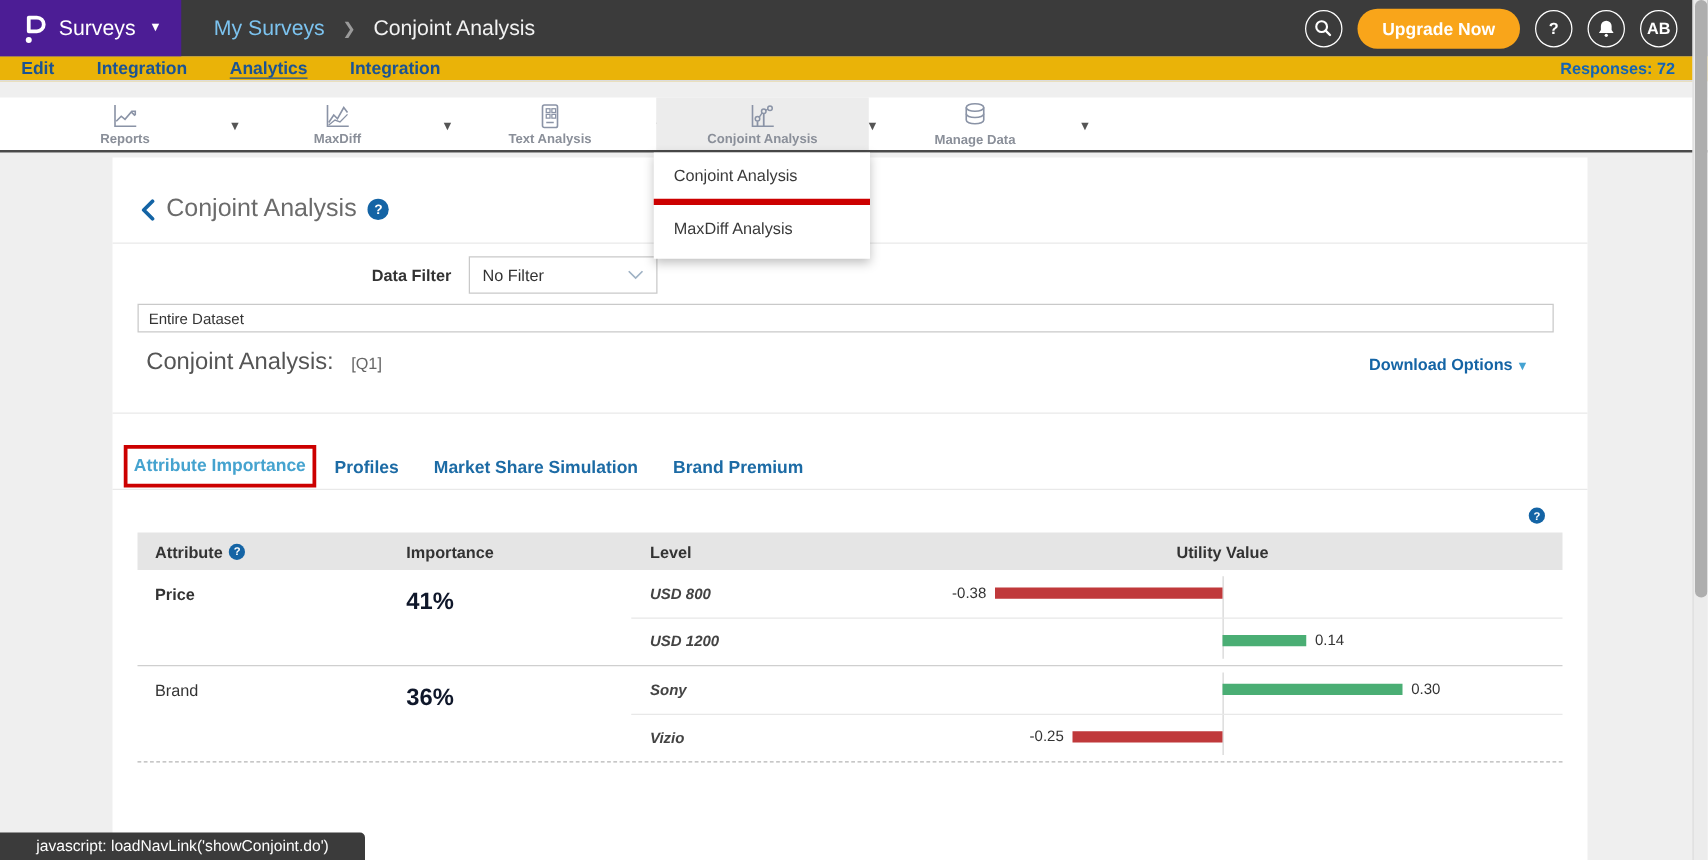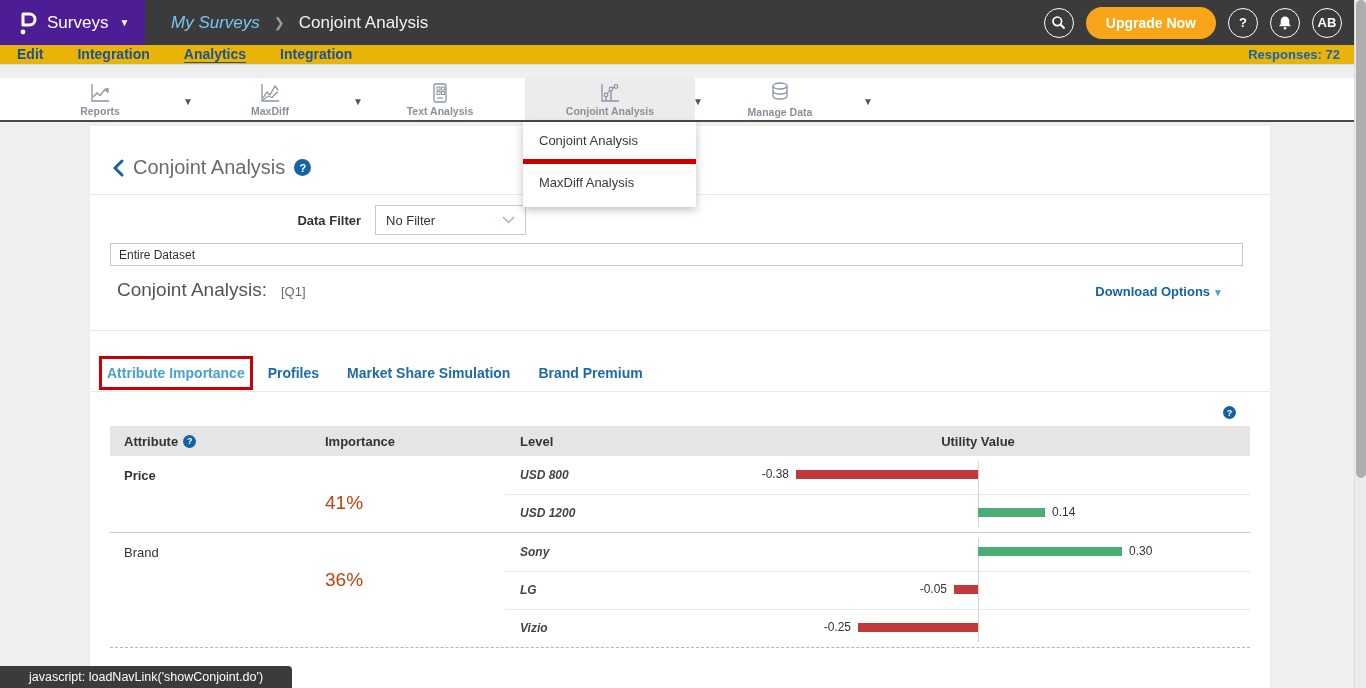--- a/index.html
+++ b/index.html
@@ -4,21 +4,21 @@
 <style>
   * { margin:0; padding:0; box-sizing:border-box; }
   html,body { width:1366px; height:688px; font-family:"Liberation Sans", sans-serif; background:#efefef; overflow:hidden; position:relative; }
 
   
   .topbar { position:absolute; left:0; top:0; width:1366px; height:45px; background:#3b3b3b; display:flex; align-items:center; z-index:40; }
   .brand-box { width:145px; height:45px; background:#4c1d95; display:flex; align-items:center; gap:9px; padding-left:16px; flex:none; cursor:pointer; }
   .brand-box .brand-label { color:#fff; font-size:17px; }
   .brand-caret { color:#fff; font-size:10px; margin-left:2px; }
   .crumbs { display:flex; align-items:center; gap:14px; margin-left:26px; font-size:17px; }
-  .crumb-link { color:#7cc3ef; cursor:pointer;font-style:italic; }
+  .crumb-link { color:#7cc3ef; cursor:pointer; }
   .crumb-sep { color:#9a9a9a; font-size:13px; }
   .crumb-current { color:#f2f2f2; }
   .topbar-right { margin-left:auto; display:flex; align-items:center; gap:12px; padding-right:24px; }
   .circle-btn { width:30px; height:30px; border:1.6px solid #fff; border-radius:50%; display:flex; align-items:center; justify-content:center; color:#fff; font-weight:bold; font-size:13px; cursor:pointer; flex:none; }
   .upgrade-btn { background:#f9a51a; color:#fff; font-weight:bold; font-size:14px; border:none; border-radius:17px; padding:8px 20px; cursor:pointer; }
 
   
   .navbar { position:absolute; left:0; top:45px; width:1366px; height:20px; background:#eab308; border-bottom:1px solid #dcdcdc; display:flex; align-items:center; padding:0 26px 0 17px; z-index:30; }
   .nav-item { color:#1b5393; font-size:14px; font-weight:bold; margin-right:34px; cursor:pointer; padding-bottom:1px; }
   .nav-item.active { text-decoration:underline; text-underline-offset:3px; }
@@ -71,21 +71,21 @@
   .thead { height:30px; background:#e5e5e5; position:relative; }
   .th { position:absolute; top:0; height:30px; display:flex; align-items:center; gap:5px; font-size:13px; font-weight:bold; color:#333; }
   .th-attribute { left:14px; } .th-importance { left:215px; } .th-level { left:410px; }
   .th-utility { left:868px; transform:translateX(-50%); }
 
   .attr-group { position:relative; width:1140px; }
   .attr-group + .attr-group { border-top:1px solid #cfcfcf; }
   .attr-group:last-child { border-bottom:1px dashed #b5b5b5; }
   .attr-name { position:absolute; left:14px; top:12px; font-size:13px; color:#333; }
   .attr-name.bold { font-weight:bold; }
-  .attr-imp { position:absolute; left:215px; top:15px; font-size:19px; font-weight:normal; color:#c2410c;margin-top:21px; }
+  .attr-imp { position:absolute; left:215px; top:15px; font-size:19px; font-weight:bold; color:#0f172a; }
   .axis-line { position:absolute; left:868px; top:5px; bottom:5px; width:1px; background:#d5d5d5; }
   .level-row { position:relative; height:38px; }
   .level-row + .level-row::before { content:""; position:absolute; left:395px; right:0; top:0; border-top:1px solid #e8e8e8; }
   .level-name { position:absolute; left:410px; top:12px; font-size:12px; font-weight:bold; font-style:italic; color:#444; }
   .bar { position:absolute; top:14px; height:9px; }
   .bar-label { position:absolute; top:11px; font-size:12px; color:#333; white-space:nowrap; }
   .bar-label.neg { width:60px; text-align:right; }
 
   
   .status-tip { position:absolute; left:0; bottom:0; height:22px; background:#3b3b3b; color:#fdfdfd; font-size:12.5px; display:flex; align-items:center; padding:0 29px; border-top-right-radius:4px; z-index:50; }
@@ -310,25 +310,20 @@
         <div class="attr-group">
           <div class="attr-name">Brand</div>
           <div class="attr-imp">36%</div>
           <div class="axis-line"></div>
           <div class="level-row">
             <div class="level-name">Sony</div>
             <div class="bar" style="width: 144px; background: rgb(74, 174, 116); left: 868px;"></div>
             <div class="bar-label" style="left: 1019px;">0.30</div>
           </div>
           <div class="level-row">
-            <div class="level-name">LG</div>
-            <div class="bar" style="width: 24px; background: rgb(192, 57, 59); left: 844px;"></div>
-            <div class="bar-label neg" style="left: 777px;">-0.05</div>
-          </div>
-          <div class="level-row">
             <div class="level-name">Vizio</div>
             <div class="bar" style="width: 120px; background: rgb(192, 57, 59); left: 748px;"></div>
             <div class="bar-label neg" style="left: 681px;">-0.25</div>
           </div>
         </div>
       </div>
   </div>
 </div>
 
 <div class="status-tip">

